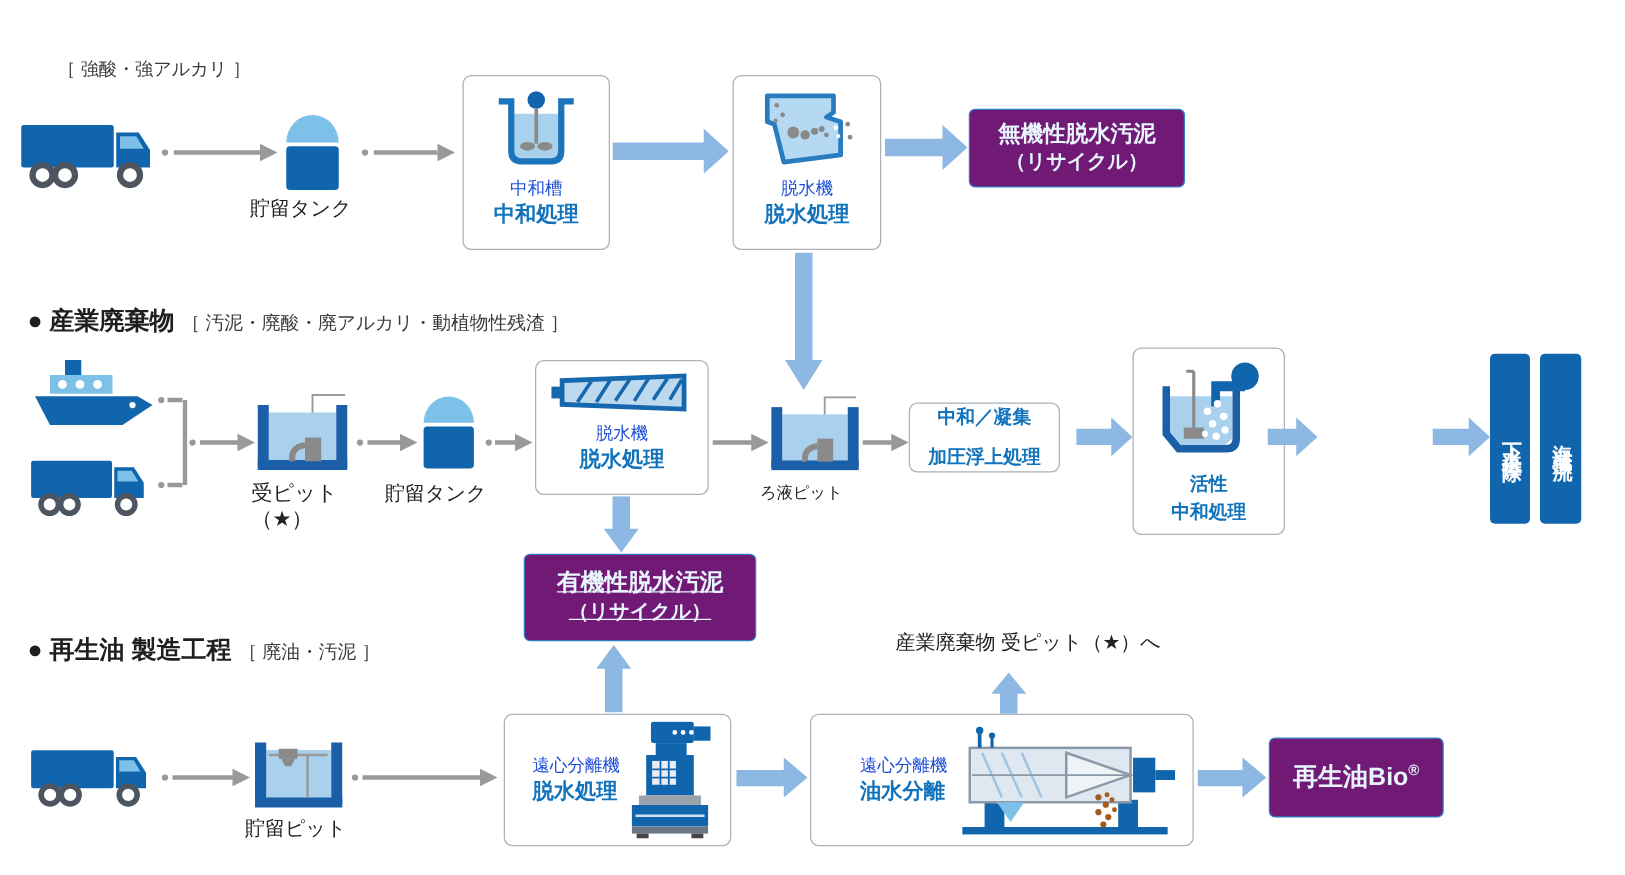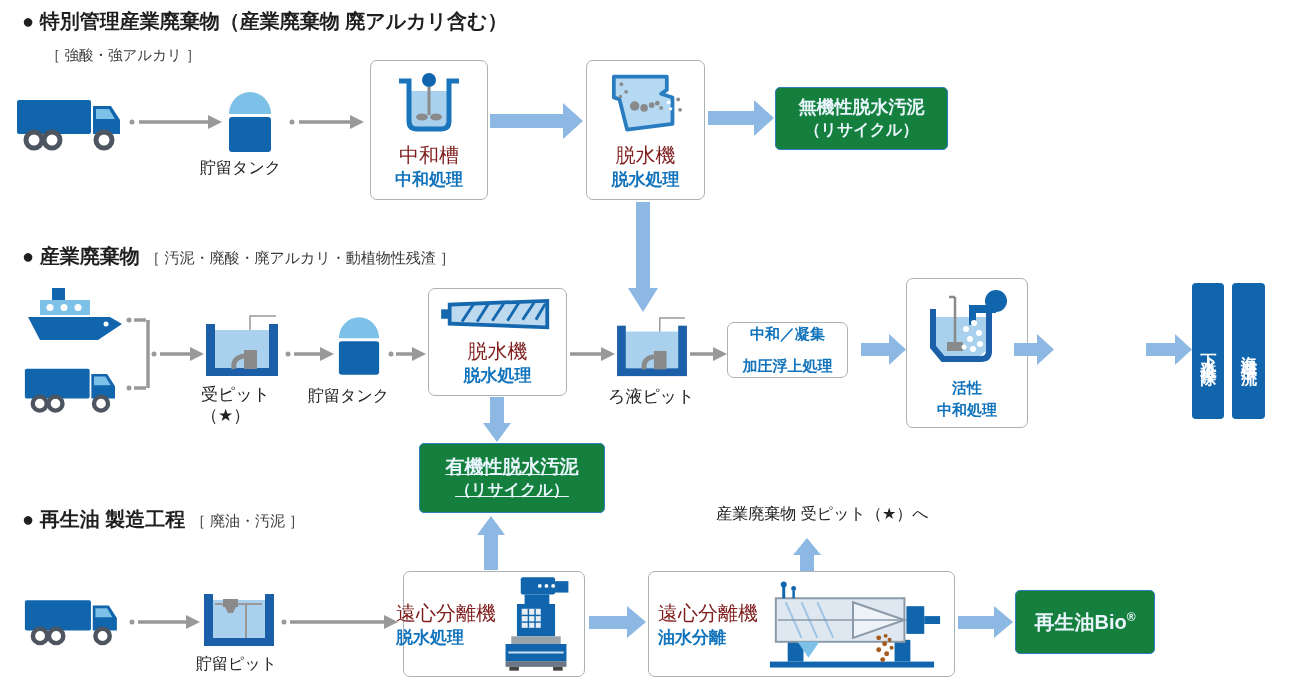--- a/index.html
+++ b/index.html
@@ -5,48 +5,44 @@
   html,body{margin:0;padding:0;background:#fff;}
   .stage{position:relative;width:1300px;height:700px;background:#ffffff;
          font-family:"Liberation Sans","DejaVu Sans",sans-serif;overflow:hidden;}
   .abs{position:absolute;}
   .sec-head{font-weight:bold;font-size:20px;color:#1f1f1f;white-space:nowrap;}
   .sec-sub{font-weight:normal;font-size:15px;color:#3a3a3a;white-space:nowrap;}
   .sub-note{font-size:14.5px;color:#3a3a3a;white-space:nowrap;}
   .icon-label{font-size:16px;color:#222;text-align:left;white-space:nowrap;line-height:1.25;}
   .pbox{background:#fff;border:1.5px solid #aab1b7;border-radius:7px;box-sizing:border-box;
         display:flex;flex-direction:column;align-items:center;justify-content:flex-start;}
-  .pname{font-size:20px;color:#7f1d1d;line-height:1.4;white-space:nowrap;}
+  .pname{font-size:14px;color:#1d4ed8;line-height:1.4;white-space:nowrap;}
   .pproc{font-size:17px;color:#1073bc;font-weight:bold;line-height:1.35;white-space:nowrap;}
   .bluebold{font-size:15px;color:#1073bc;font-weight:bold;line-height:1.45;white-space:nowrap;}
   .blacktext{font-size:16px;color:#333;white-space:nowrap;}
-  .rbox{background:#15803d;border:1px solid #2f7ec2;border-radius:5px;color:#e9f5fd;font-weight:bold;
+  .rbox{background:#701a75;border:1px solid #2f7ec2;border-radius:5px;color:#e9f5fd;font-weight:bold;
         display:flex;flex-direction:column;align-items:center;justify-content:center;text-align:center;
         box-sizing:border-box;line-height:1.3;}
   .r-line1{font-size:18px;white-space:nowrap;}
   .r-line2{font-size:16px;white-space:nowrap;}
   .vbox{background:#1165ad;border-radius:4px;color:#fff;font-weight:bold;box-sizing:border-box;
         display:flex;align-items:center;justify-content:center;
         writing-mode:vertical-rl;text-orientation:upright;letter-spacing:4px;font-size:16px;}
   .hbox{flex-direction:row;align-items:center;justify-content:flex-end;padding:0 8px 0 12px;}
   .hbox .txtcol{display:flex;flex-direction:column;align-items:flex-start;}
   .note{font-size:16px;color:#222;white-space:nowrap;text-align:center;}
   .bio{font-size:20px;white-space:nowrap;}
   .bio sup{font-size:12px;}
   svg{display:block;}
 </style>
 </head>
 <body>
 
 <div class="stage">
 
-  <div class="abs sec-head" style="left:22px;top:8px;">
-    <span>●</span>
-    <span>特別管理産業廃棄物（産業廃棄物 廃アルカリ含む）</span>
-  </div>
   <div class="abs sub-note" style="left:46px;top:46px;">［ 強酸・強アルカリ ］</div>
 
   <span class="abs" style="left:16px;top:90px;">
     <svg width="112" height="62" viewBox="0 0 112 62">
       <rect x="1" y="10" width="74" height="34" rx="2" fill="#1165ad"></rect>
       <polygon points="77,16 95,16 104,30 104,44 77,44" fill="#1165ad"></polygon>
       <polygon points="80,19 93,19 99,29 80,29" fill="#7ec1e8"></polygon>
       <circle cx="18" cy="50" r="8" fill="#fff" stroke="#4d5560" stroke-width="5"></circle>
       <circle cx="36" cy="50" r="8" fill="#fff" stroke="#4d5560" stroke-width="5"></circle>
       <circle cx="88" cy="50" r="8" fill="#fff" stroke="#4d5560" stroke-width="5"></circle>
@@ -256,21 +252,21 @@
     <svg width="72" height="64" viewBox="0 0 72 66">
       <polyline points="44,36 44,2 70,2" fill="none" stroke="#999" stroke-width="1.5"></polyline>
       <rect x="9" y="16" width="54" height="44" fill="#a9d1ee"></rect>
       <rect x="0" y="10" width="9" height="50" fill="#1a5fa8"></rect>
       <rect x="63" y="10" width="9" height="50" fill="#1a5fa8"></rect>
       <rect x="0" y="54" width="72" height="8" fill="#1a5fa8"></rect>
       <path d="M38,42 q-12,2 -10,13" fill="none" stroke="#8a8a8a" stroke-width="5"></path>
       <rect x="38" y="36" width="13" height="19" fill="#8a8a8a"></rect>
     </svg>
   </span>
-  <div class="abs icon-label" style="left:608px;top:386px;width:88px;font-size:17px;">ろ液ピット</div>
+  <div class="abs icon-label" style="left:608px;top:386px;width:88px;font-size:13px;">ろ液ピット</div>
 
   <span class="abs" style="left:690px;top:345px;">
     <svg width="37" height="18" viewBox="0 0 37 18">
       <line x1="0" y1="9" x2="24" y2="9" stroke="#999" stroke-width="3.5"></line>
       <polygon points="23,2 37,9 23,16" fill="#999"></polygon>
     </svg>
   </span>
 
   <div class="abs pbox" style="left:727px;top:322px;width:121px;height:56px;justify-content:space-between;">
     <div class="bluebold">中和／凝集</div>

